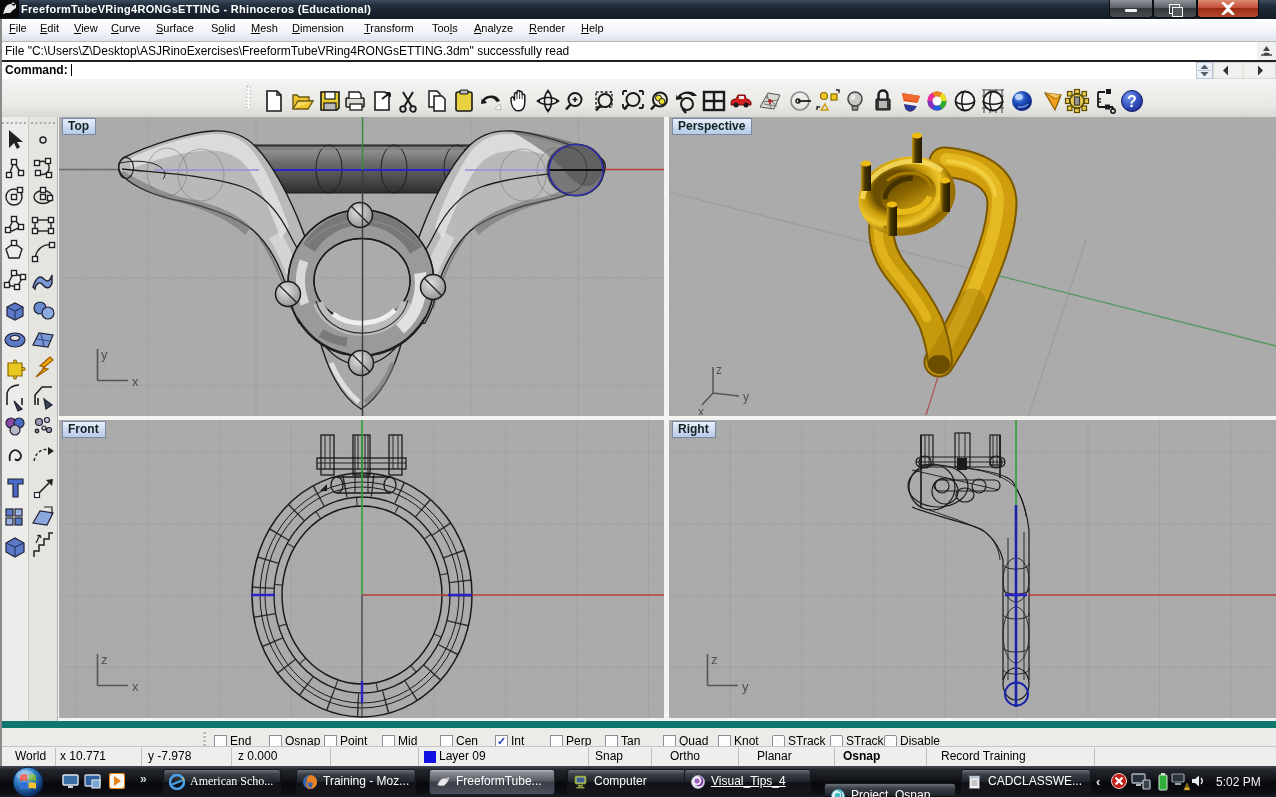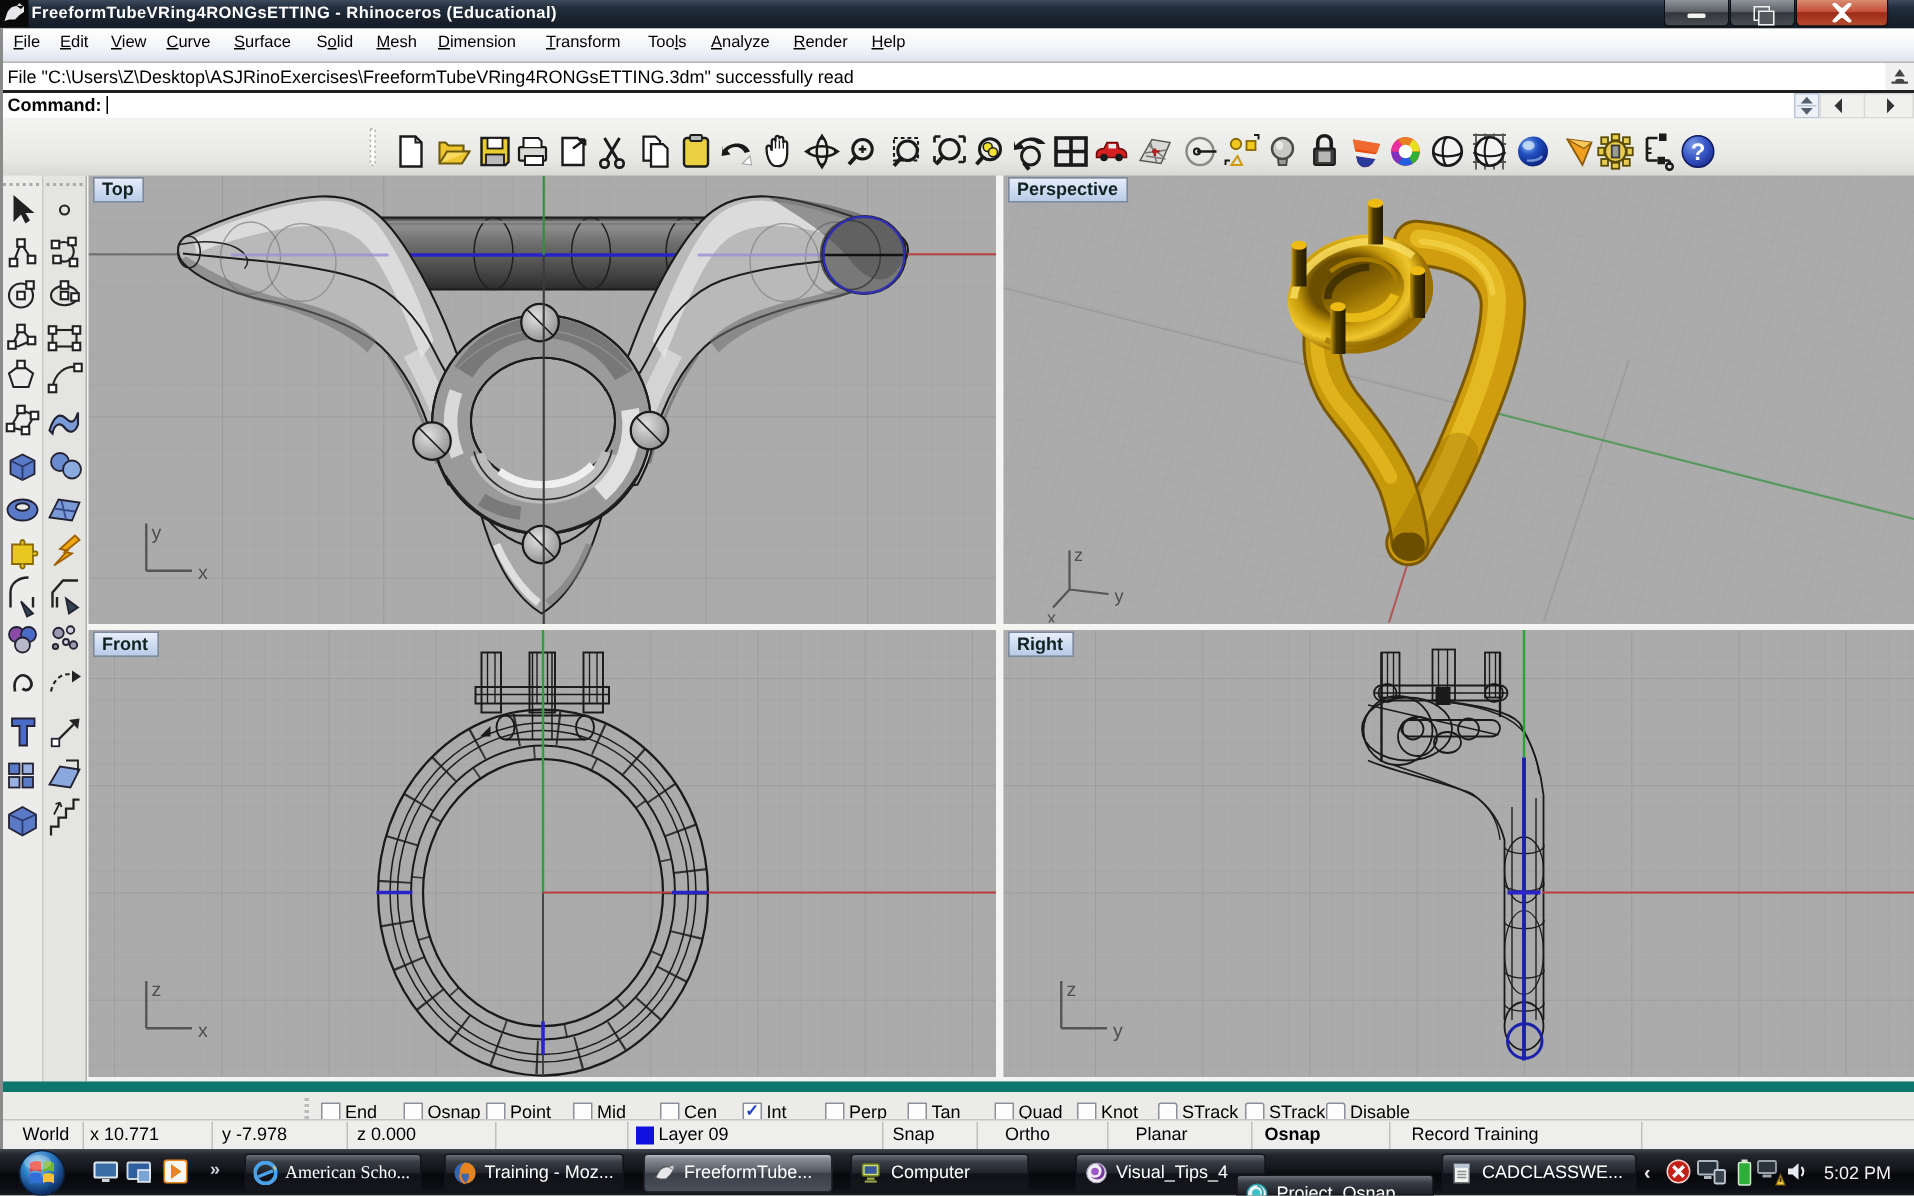--- a/index.html
+++ b/index.html
@@ -861,21 +861,21 @@
         </svg>
       <span class="lab">FreeformTube...</span></div>
     <div class="tbtn" style="left:567px;width:117px;">
       <svg class="ticon" viewBox="0 0 16 16">
           <rect x="2" y="2" width="11" height="8" rx="1" fill="#cddc6a" stroke="#6a7a20" stroke-width="1"></rect>
           <rect x="3.5" y="3.5" width="8" height="5" fill="#3a5a9a"></rect>
           <rect x="5" y="11" width="5" height="1.6" fill="#9aa84a"></rect>
           <rect x="3.5" y="13" width="8" height="1.4" fill="#9aa84a"></rect>
         </svg>
       <span class="lab">Computer</span></div>
-    <div class="tbtn" style="left:717px;width:125px;">
+    <div class="tbtn" style="left:684px;width:125px;text-decoration:underline;">
       <svg class="ticon" viewBox="0 0 16 16">
           <circle cx="8" cy="8" r="6.5" fill="#f0eef4" stroke="#b0a8c8" stroke-width="0.8"></circle>
           <path d="M8,2 C11,3 12,6 11,8.5 C10,11 7,12 4.5,10.5 C6,12.5 10,13 12,11 C14.5,8.5 13.5,4 10.5,2.5 Z" fill="#7a3aa0"></path>
           <circle cx="7" cy="7" r="2.5" fill="#9a5ac0"></circle>
         </svg>
       <span class="lab">Visual_Tips_4</span></div>
     <div class="tbtn" style="left:824px;width:130px;margin-top:14px;">
       <svg class="ticon" viewBox="0 0 16 16">
           <circle cx="8" cy="8" r="6.5" fill="#e8f4f4" stroke="#2a9aa8" stroke-width="1"></circle>
           <path d="M8,2 C11.5,2.5 13.5,6 12,9.5 C10.5,12.5 6.5,13 4.5,10.5 C7,12 10,11 11,8.5 C12,6 10.5,3.5 8,3 Z" fill="#26a0b0"></path>

